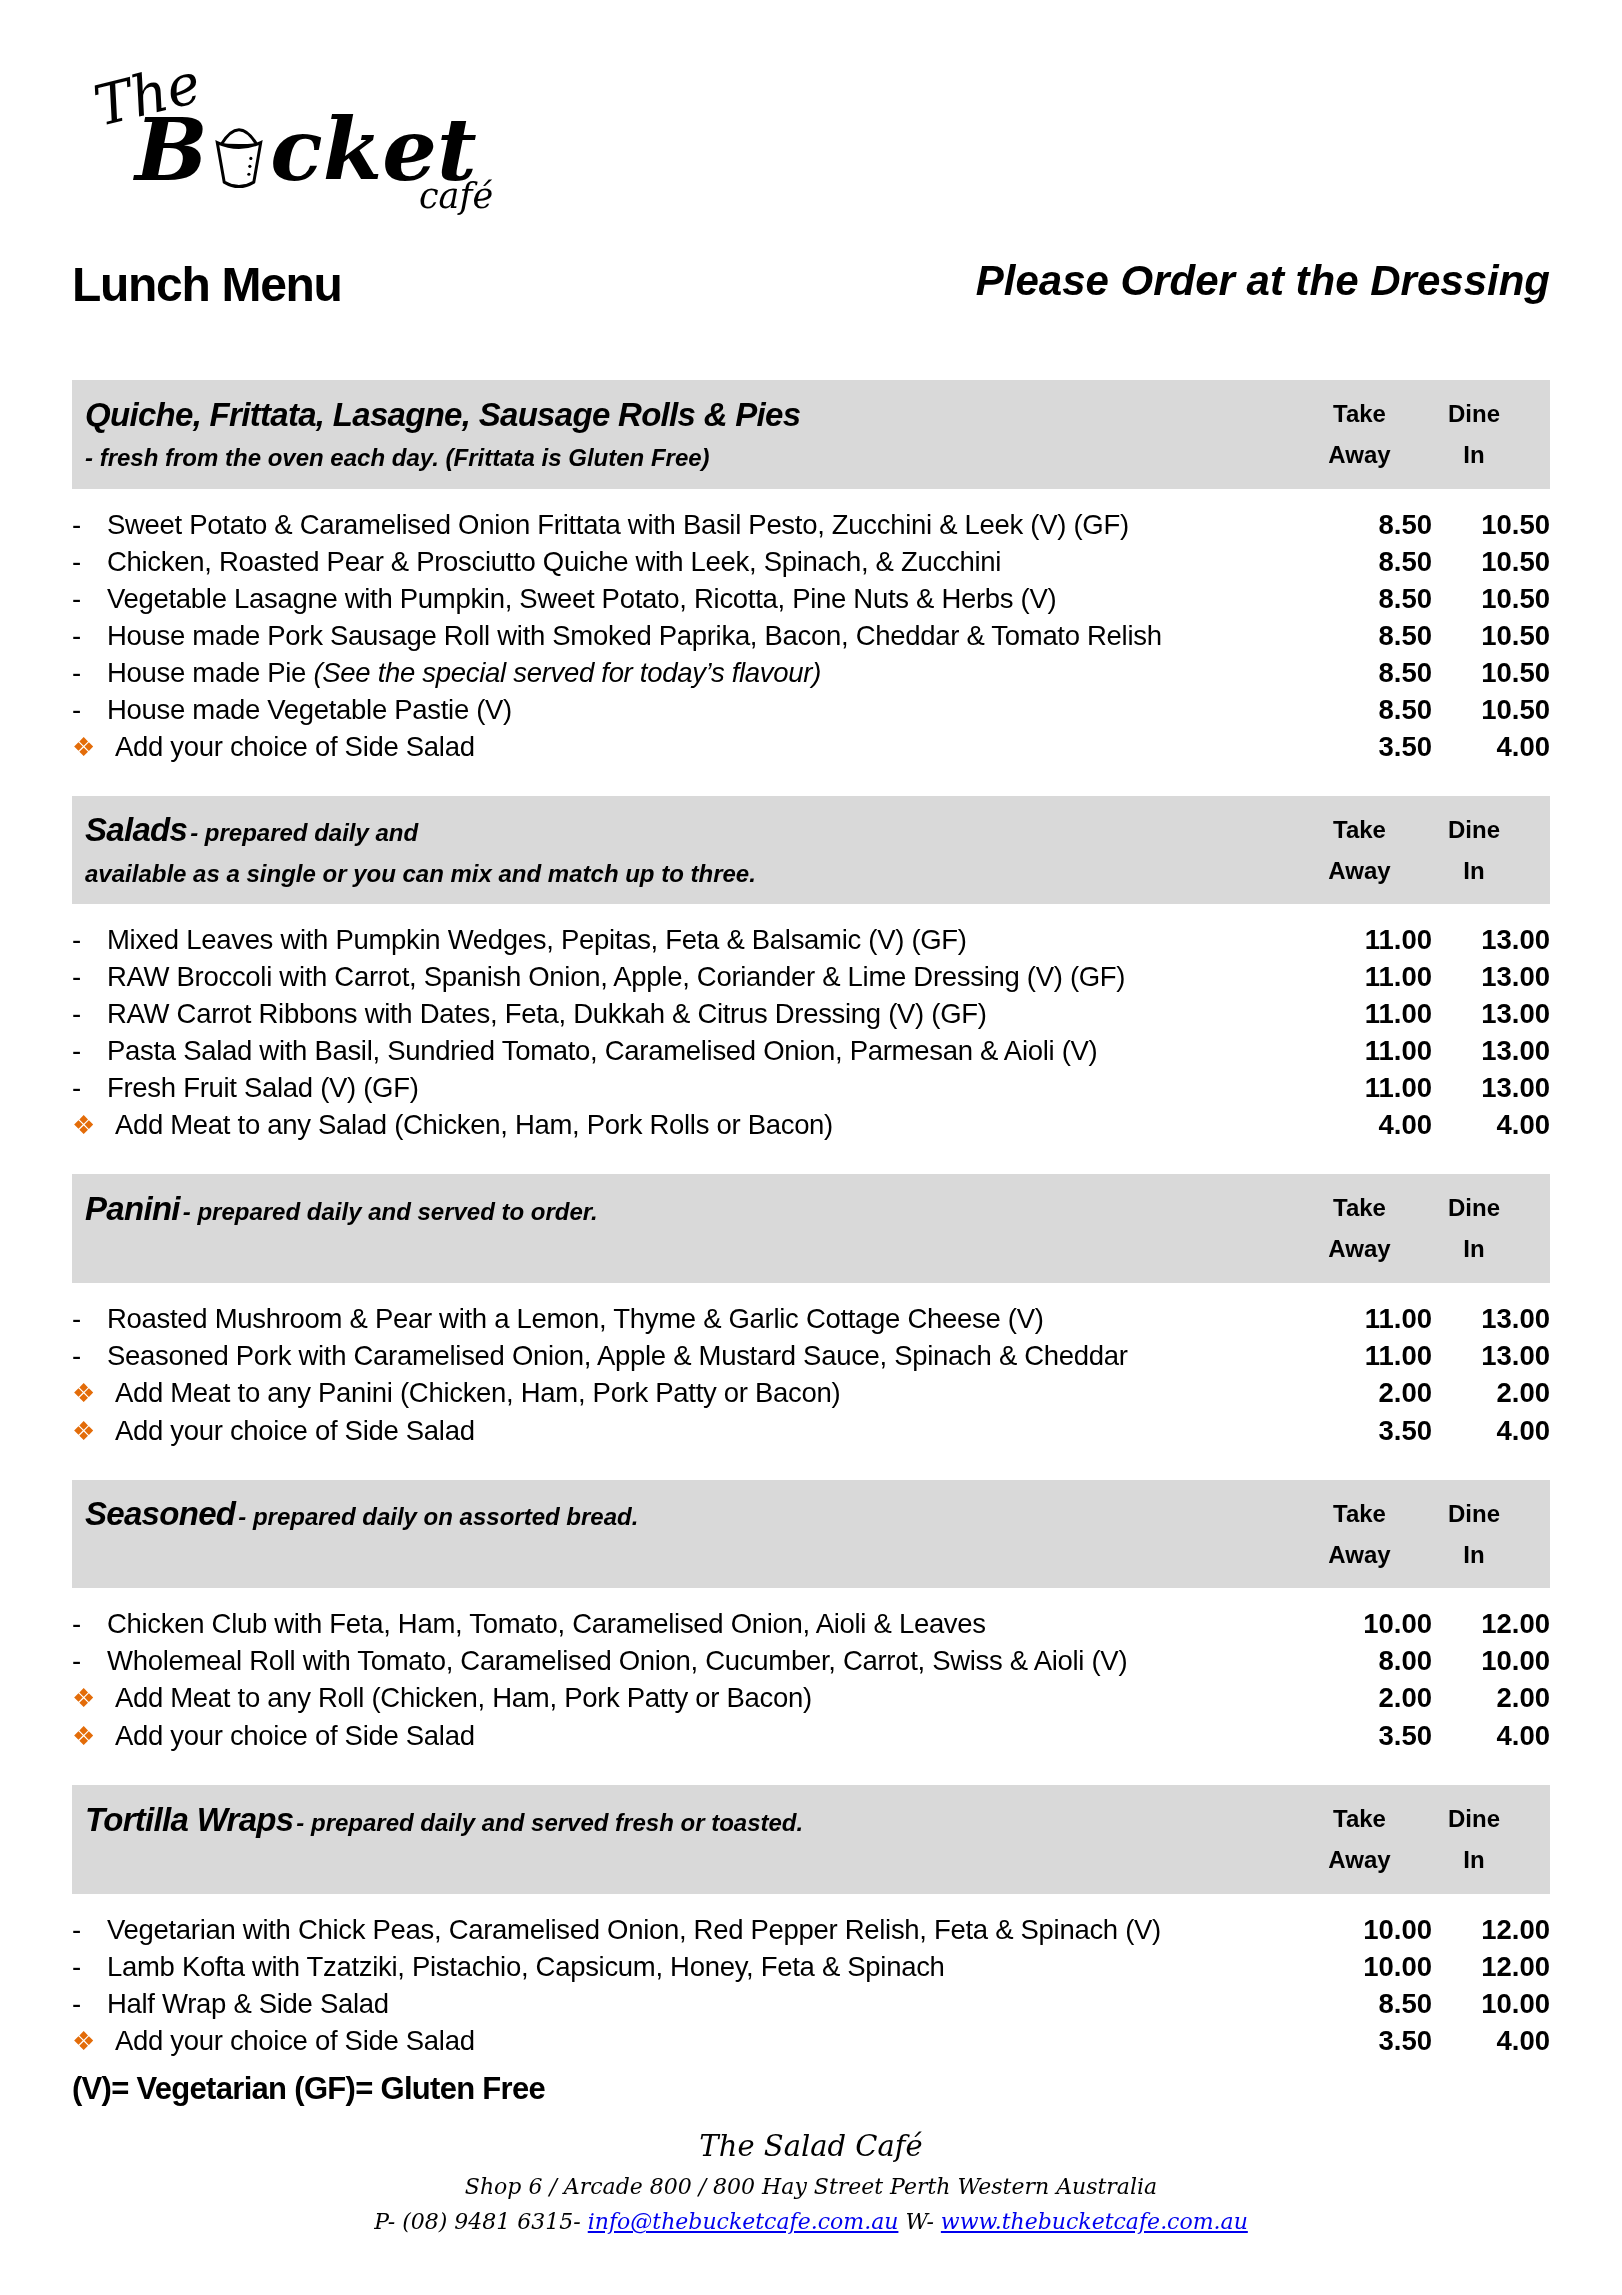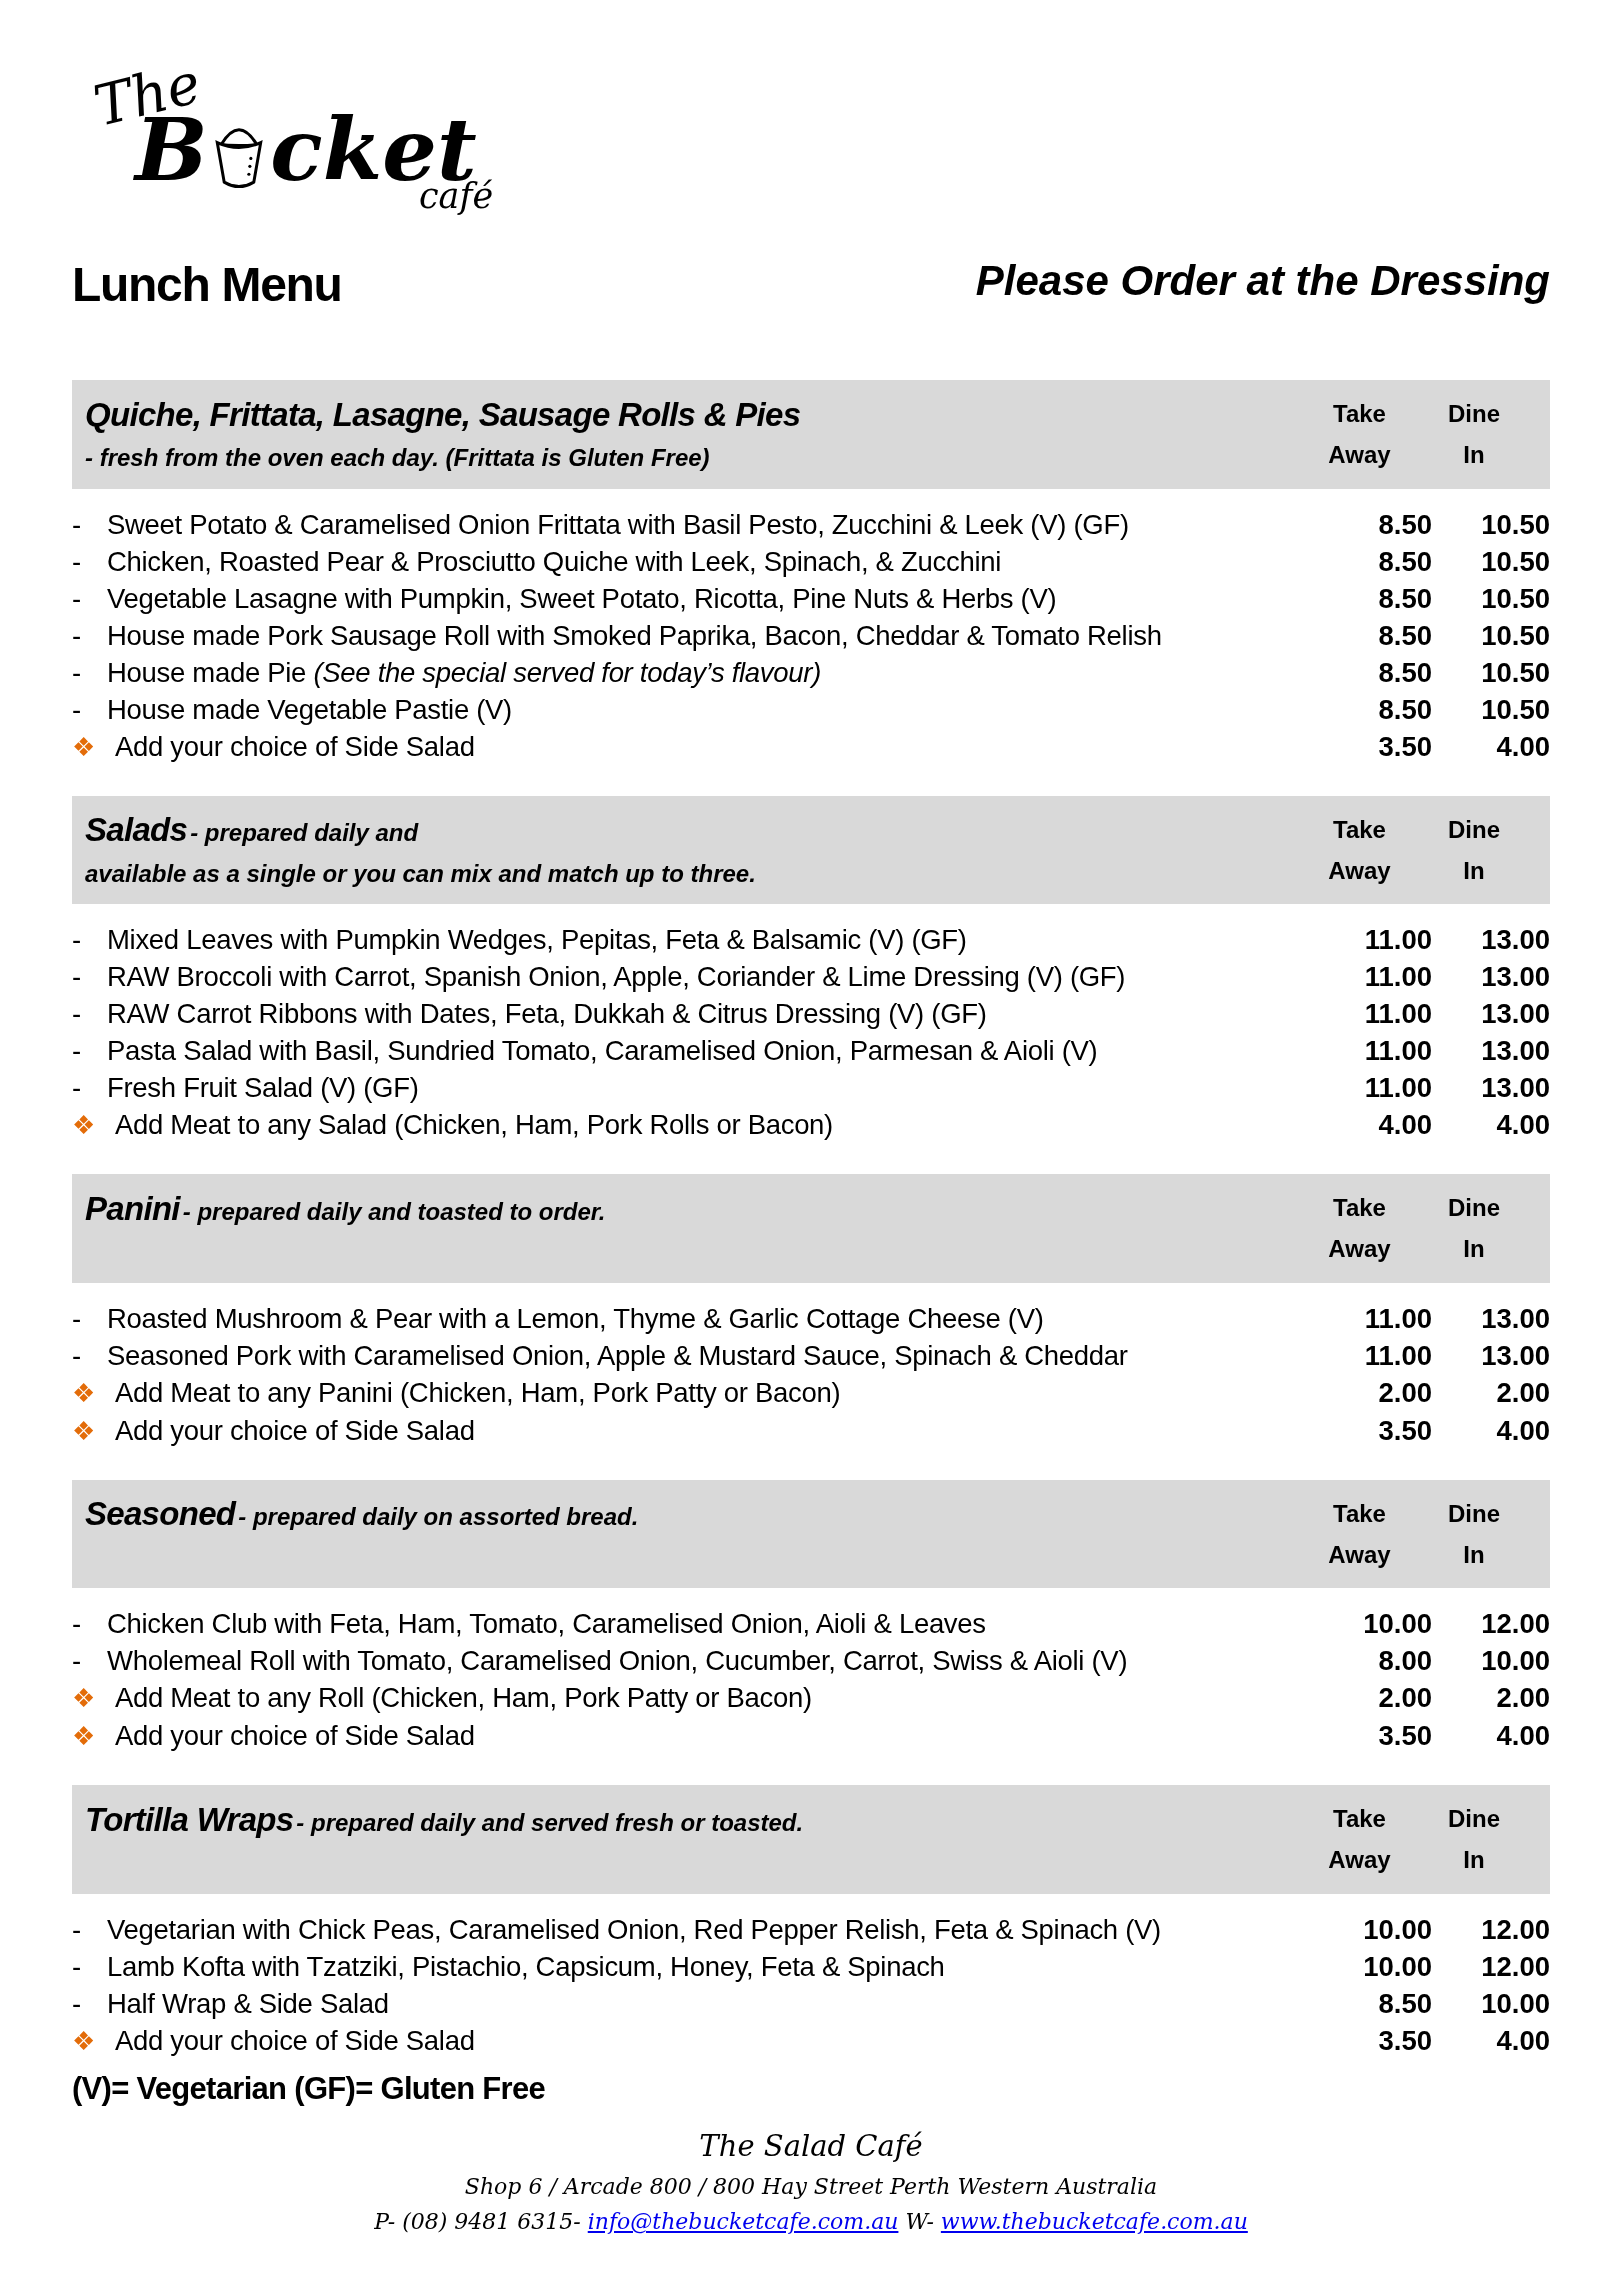--- a/index.html
+++ b/index.html
@@ -254,21 +254,21 @@
     <span class="di">4.00</span>
   </div>
 </div>
   </div>
 
   <div class="section">
     <div class="band">
       <div class="band-left">
         <div>
           <span class="band-title">Panini</span>
-          <span class="band-sub-inline">- prepared daily and toasted to order.</span>
+          <span class="band-sub-inline">- prepared daily and served to order.</span>
         </div>
 
       </div>
       <div class="band-cols">
         <div class="colh c1">
           <span>Take</span>
           <span>Away</span>
         </div>
         <div class="colh c2">
           <span>Dine</span>

